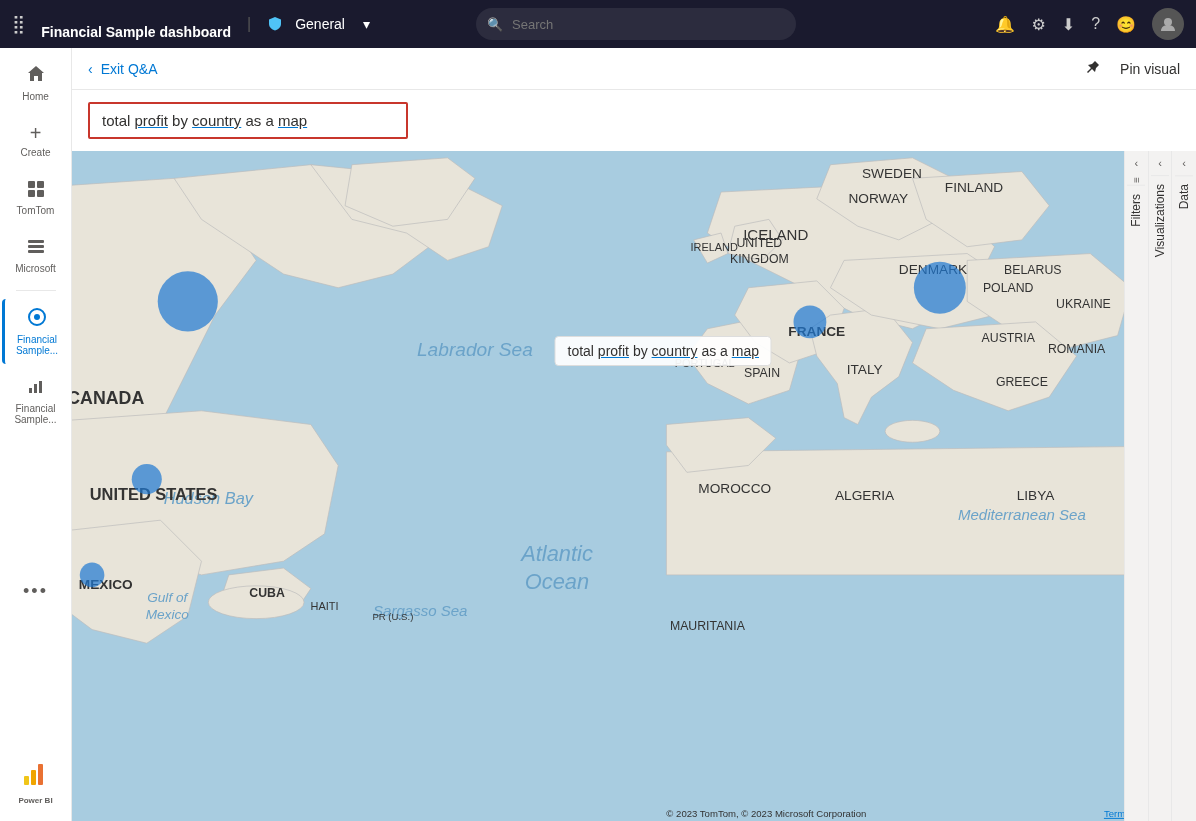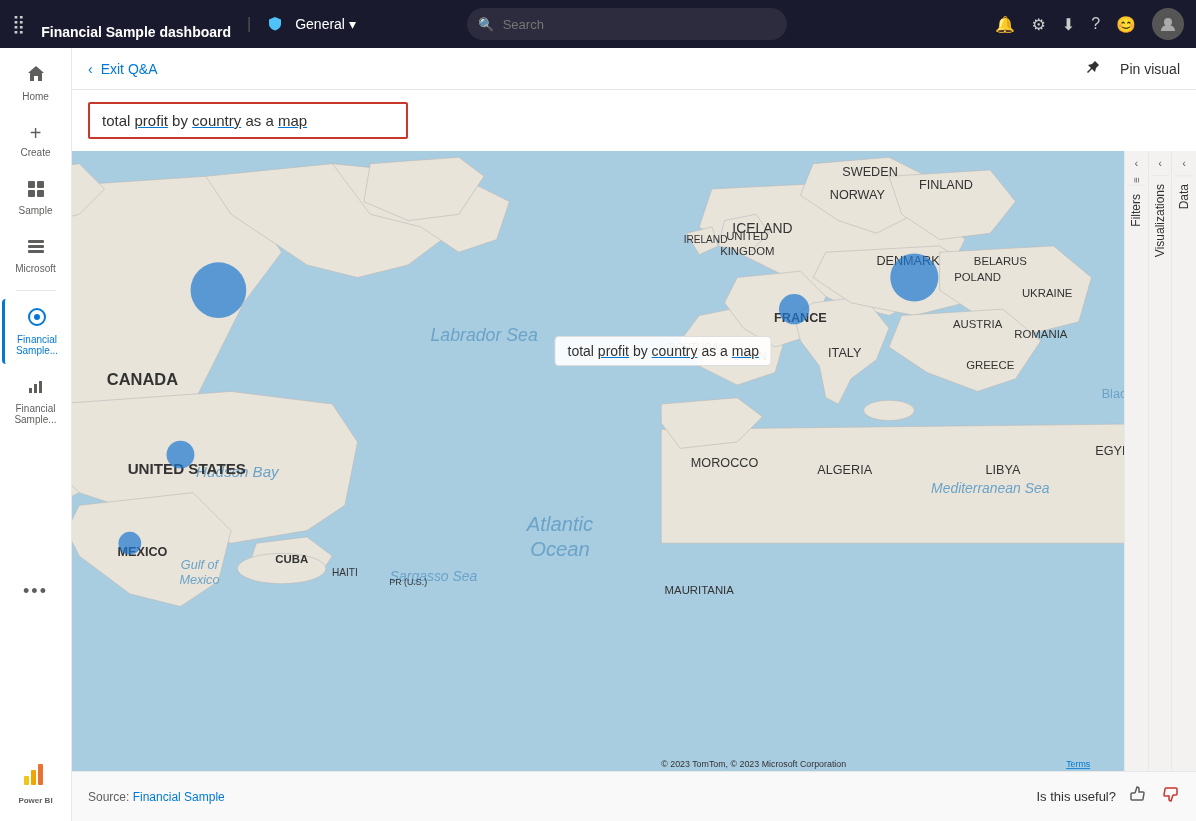--- a/index.html
+++ b/index.html
@@ -6,21 +6,21 @@
     body { font-family: 'Segoe UI', Arial, sans-serif; background: #f3f2f1; width: 1196px; height: 821px; overflow: hidden; display: flex; flex-direction: column; }
 
     
     .topbar {
       display: flex; align-items: center; background: #1a1a2e; height: 48px;
       padding: 0 12px; gap: 12px; flex-shrink: 0;
     }
     .topbar-grid-icon { color: #ccc; font-size: 18px; margin-right: 4px; }
     .topbar-title { color: #fff; font-size: 14px; font-weight: 600; white-space: nowrap; margin-top: 16px; }
     .topbar-divider { color: #555; margin: 0 4px; }
-    .topbar-workspace { display: flex; align-items: flex-start; gap: 4px; color: #fff; font-size: 14px; cursor: pointer; }
+    .topbar-workspace { display: flex; align-items: flex-start; gap: 18px; color: #fff; font-size: 14px; cursor: pointer; }
     .search-bar {
       flex: 1; max-width: 320px; margin: 0 auto; display: flex; align-items: center;
       background: #2c2c3e; border-radius: 20px; padding: 0 12px; height: 32px; gap: 8px;
     }
     .search-bar input {
       background: transparent; border: none; outline: none; color: #3b82f6; font-size: 13px; width: 100%;
     }
     .search-icon-top { color: #aaa; font-size: 13px; }
     .topbar-actions { display: flex; align-items: center; gap: 16px; margin-left: auto; }
     .topbar-icon-btn { color: #ccc; font-size: 16px; cursor: pointer; background: none; border: none; }
@@ -148,21 +148,21 @@
     </div>
     <div class="sidebar-item">
       <span class="sidebar-item-icon">
         <svg width="20" height="20" viewBox="0 0 20 20" fill="#605e5c">
             <rect x="2" y="3" width="7" height="7" rx="1"></rect>
             <rect x="11" y="3" width="7" height="7" rx="1"></rect>
             <rect x="2" y="12" width="7" height="7" rx="1"></rect>
             <rect x="11" y="12" width="7" height="7" rx="1"></rect>
           </svg>
       </span>
-      <span class="sidebar-item-label">Sample</span>
+      <span class="sidebar-item-label">TomTom</span>
     </div>
     <div class="sidebar-item">
       <span class="sidebar-item-icon">
         <svg width="20" height="20" viewBox="0 0 20 20" fill="#605e5c">
             <rect x="2" y="4" width="16" height="3" rx="1"></rect>
             <rect x="2" y="9" width="16" height="3" rx="1"></rect>
             <rect x="2" y="14" width="16" height="3" rx="1"></rect>
           </svg>
       </span>
       <span class="sidebar-item-label">Microsoft</span>
@@ -359,33 +359,14 @@
           <div class="panel-tab" style="writing-mode:vertical-rl; transform:rotate(180deg); font-size:12px; color:#323130; padding:8px 2px;">Visualizations</div>
         </div>
 
         <div style="width:24px; display:flex; flex-direction:column; align-items:center; cursor:pointer;">
           <span style="font-size:11px; color:#605e5c; padding:6px 0;">‹</span>
           <div class="panel-tab" style="writing-mode:vertical-rl; transform:rotate(180deg); font-size:12px; color:#323130; padding:8px 2px;">Data</div>
         </div>
       </div>
     </div>
 
-    <div class="footer">
-      <div class="footer-source">
-        <span>Source:</span>
-        <a href="#">Financial Sample</a>
-      </div>
-      <div class="footer-feedback">
-        <span>Is this useful?</span>
-        <button class="feedback-btn" title="Thumbs up">
-          <svg width="20" height="20" viewBox="0 0 20 20" fill="none" stroke="#605e5c" stroke-width="1.5">
-              <path d="M7 9l2-6a2 2 0 0 1 2 2v3h4a1 1 0 0 1 1 1.1l-1 6a1 1 0 0 1-1 .9H7M7 9H4a1 1 0 0 0-1 1v5a1 1 0 0 0 1 1h3"></path>
-            </svg>
-        </button>
-        <button class="feedback-btn" title="Thumbs down" style="color:#c8362c;">
-          <svg width="20" height="20" viewBox="0 0 20 20" fill="none" stroke="#c8362c" stroke-width="1.5">
-              <path d="M13 11l-2 6a2 2 0 0 1-2-2v-3H5a1 1 0 0 1-1-1.1l1-6A1 1 0 0 1 6 4h7m0 7h3a1 1 0 0 0 1-1V5a1 1 0 0 0-1-1h-3"></path>
-            </svg>
-        </button>
-      </div>
-    </div>
   </div>
 </div>
 
 </body></html>

